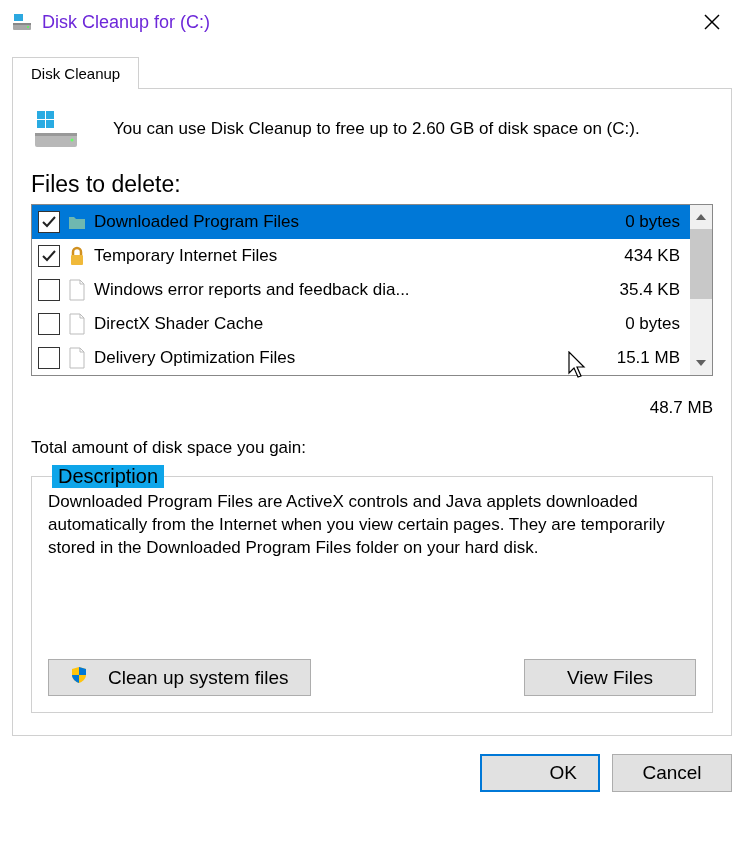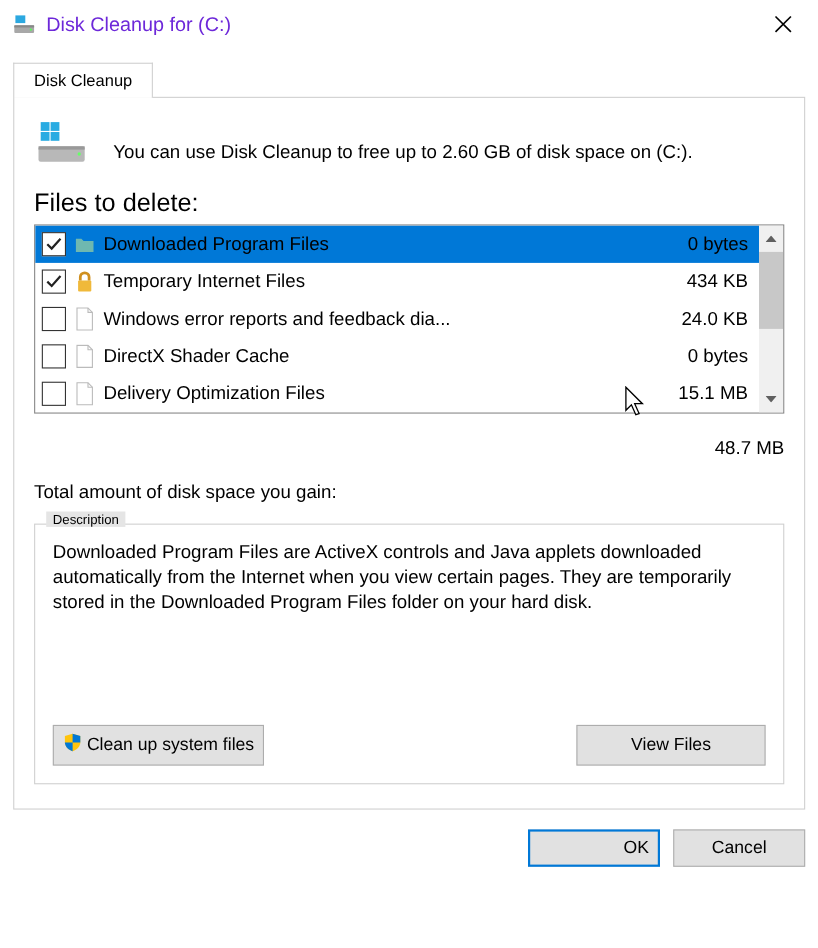--- a/index.html
+++ b/index.html
@@ -48,22 +48,22 @@
       z-index: 2;
     }
     .content {
       border: 1px solid #d0d0d0;
       margin: 0 12px;
       padding: 18px 18px 22px 18px;
       background: #fff;
     }
     .intro {
       display: flex;
-      align-items: flex-end;
-      gap: 22px;
+      align-items: center;
+      gap: 32px;
       margin-bottom: 20px;
     }
     .drive-icon {
       width: 50px; height: 44px;
       flex-shrink: 0;
     }
     .intro-text {
       font-size: 17px;
       line-height: 1.35;
     }
@@ -129,43 +129,43 @@
     }
     .total-row .label { flex: 1; margin-top: 40px; }
     .groupbox {
       border: 1px solid #d0d0d0;
       margin-top: 18px;
       padding: 14px 16px 16px 16px;
       position: relative;
     }
     .groupbox-title {
       position: absolute;
-      top: -12px; left: 10px;
-      background: #e5e5e5;
+      top: -12px; left: 20px;
+      background: #0ea5e9;
       padding: 0 6px;
-      font-size: 12px;
+      font-size: 20px;
     }
     .desc-text {
       font-size: 17px;
       line-height: 1.35;
       min-height: 140px;
     }
     .button-row {
       display: flex;
       justify-content: space-between;
       margin-top: 28px;
     }
     .btn {
       background: #e1e1e1;
       border: 1px solid #adadad;
-      font-size: 16px;
+      font-size: 19px;
       font-family: inherit;
-      padding: 6px 8px;
+      padding: 6px 21px;
       cursor: pointer;
-      display: inline-flex; align-items: center; gap: 4px;
+      display: inline-flex; align-items: center; gap: 20px;
     }
     .btn.wide { min-width: 172px; justify-content: center; }
     .footer {
       display: flex;
       justify-content: flex-end;
       gap: 12px;
       padding: 18px 12px;
     }
     .btn.primary {
       background: #e1e1e1;
@@ -259,21 +259,21 @@
         </div>
         <div class="list-row">
           <span class="chk "></span>
           <span class="row-icon">
             <svg width="18" height="22" viewBox="0 0 18 22">
               <path d="M2 1 h10 l4 4 v16 h-14 z" fill="#fff" stroke="#bbb"></path>
               <path d="M12 1 v4 h4" fill="none" stroke="#bbb"></path>
             </svg>
           </span>
           <span class="row-name">Windows error reports and feedback dia...</span>
-          <span class="row-size">24.0 KB</span>
+          <span class="row-size">35.4 KB</span>
         </div>
         <div class="list-row">
           <span class="chk "></span>
           <span class="row-icon">
             <svg width="18" height="22" viewBox="0 0 18 22">
               <path d="M2 1 h10 l4 4 v16 h-14 z" fill="#fff" stroke="#bbb"></path>
               <path d="M12 1 v4 h4" fill="none" stroke="#bbb"></path>
             </svg>
           </span>
           <span class="row-name">DirectX Shader Cache</span>

